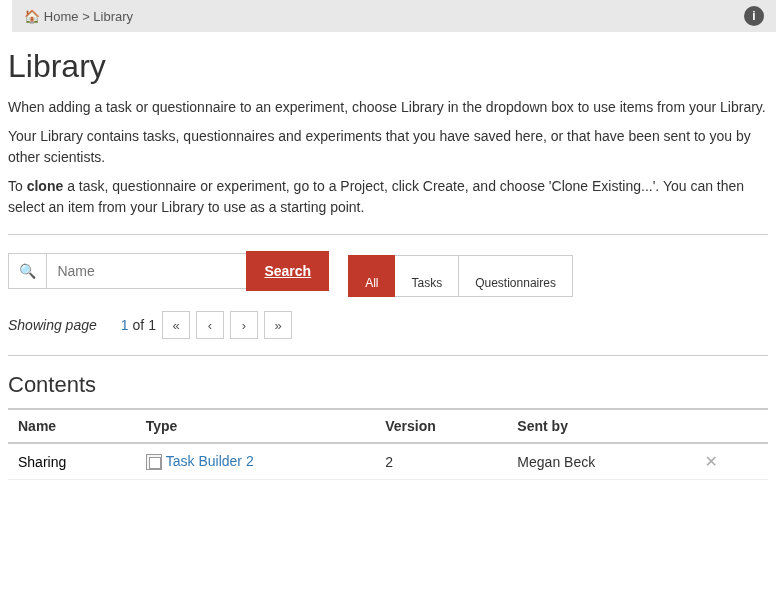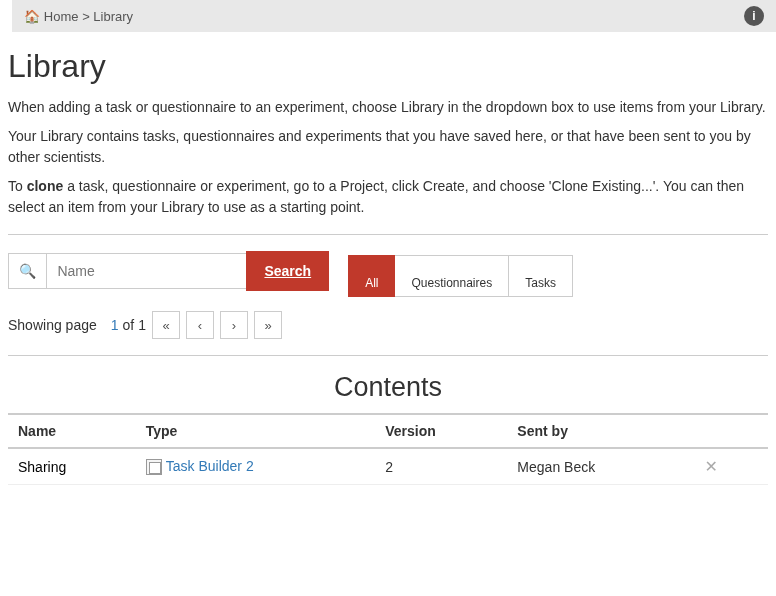--- a/index.html
+++ b/index.html
@@ -99,38 +99,38 @@
 
     
     .pagination-row {
       display: flex;
       align-items: center;
       gap: 4px;
       margin-bottom: 16px;
       font-size: 14px;
       color: #333;
     }
-    .pagination-row .page-text { margin-right: 10px; }
+    .pagination-row .page-text { margin-right: 20px; font-style: italic; }
     .pagination-row .page-num { color: #337ab7; }
     .pagination-btn {
       border: 1px solid #ccc;
       background: #fff;
       width: 28px;
       height: 28px;
       display: flex;
       align-items: center;
       justify-content: center;
       cursor: pointer;
       font-size: 13px;
       color: #555;
       margin-left: 2px;
     }
 
     
-    .contents-title { font-size: 27px; font-weight: 400; color: #333; margin-bottom: 10px; margin-top: 16px; text-align: center; }
+    .contents-title { font-size: 22px; font-weight: 400; color: #333; margin-bottom: 10px; margin-top: 16px; }
 
     table.contents-table {
       width: 100%;
       border-collapse: collapse;
       font-size: 14px;
     }
     table.contents-table thead tr {
       border-top: 2px solid #ccc;
       border-bottom: 2px solid #ccc;
     }
@@ -204,22 +204,22 @@
   <div style="display:flex; align-items:center; margin-bottom:10px;">
     <div class="search-bar">
       <div class="search-icon-box">
         <span style="font-size:14px;">🔍</span>
       </div>
       <input class="search-input" type="text" placeholder="Name" style="">
       <button class="search-button">Search</button>
     </div>
     <div class="filter-buttons">
       <button class="filter-btn active">All</button>
+      <button class="filter-btn">Tasks</button>
       <button class="filter-btn">Questionnaires</button>
-      <button class="filter-btn">Tasks</button>
     </div>
   </div>
 
   <div class="pagination-row">
     <span class="page-text">Showing page</span>
     <span class="page-num">1</span>
     <span>of</span>
     <span>1</span>
     <button class="pagination-btn">«</button>
     <button class="pagination-btn">‹</button>

